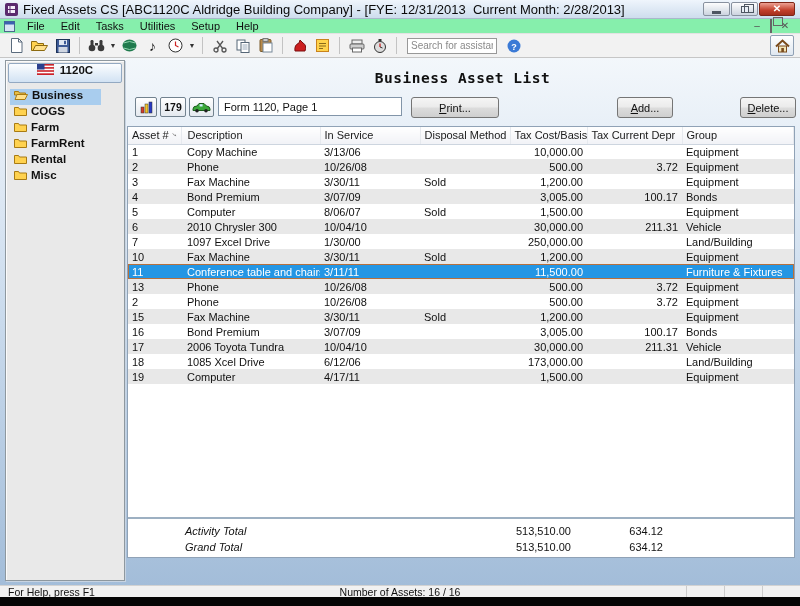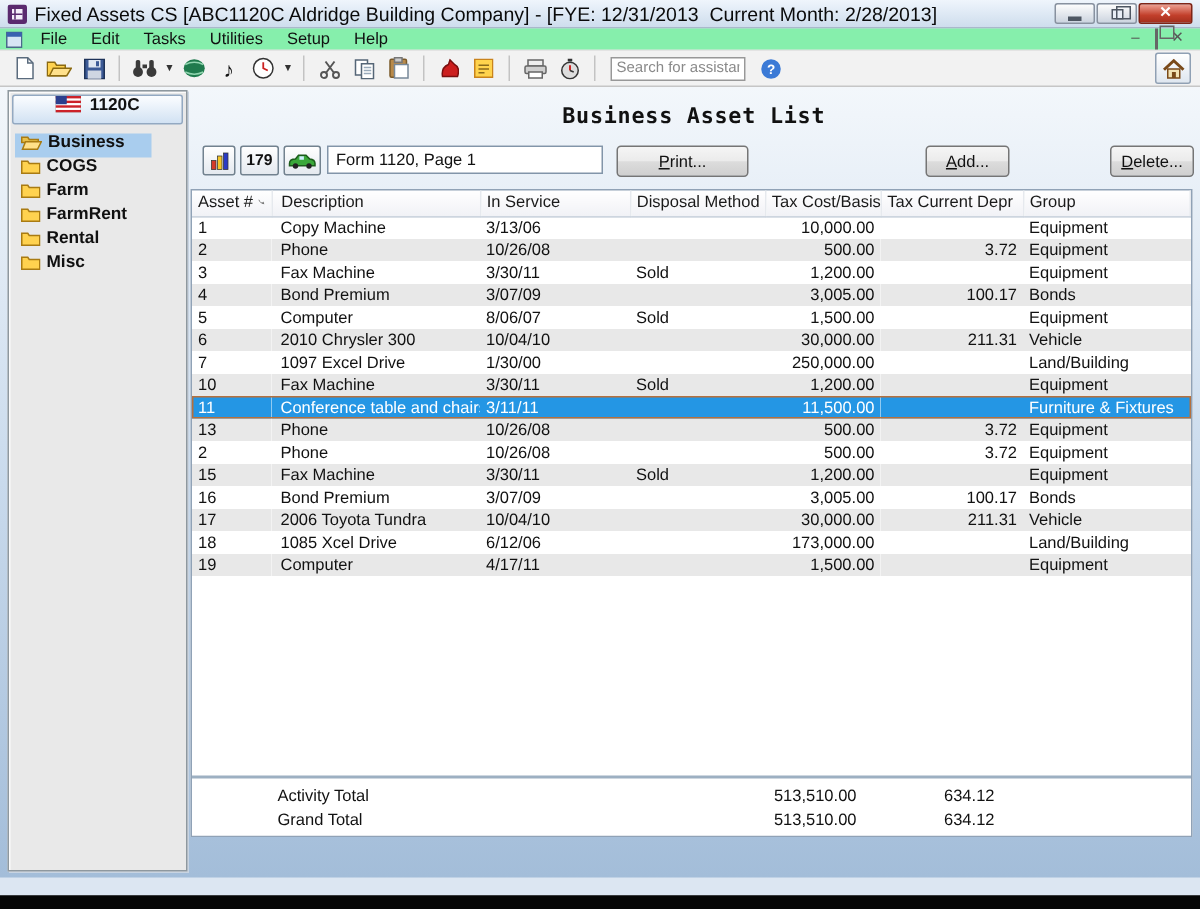--- a/index.html
+++ b/index.html
@@ -93,21 +93,21 @@
   .grid td { height:15px; padding:0 4px; white-space:nowrap; overflow:hidden; }
   .grid td.c-desc, .grid th.c-desc { padding-left:6px; }
   .grid td.num { text-align:right; }
   .grid tr.odd { background:#e8e8e8; }
   .grid tr.selected { background:#2496e4; color:#fff; outline:1px solid #b5703d; outline-offset:-1px; }
 
   .totals { position:absolute; left:0; right:0; bottom:0; height:40px; background:#fff;
     border-top:2px solid #9db0c2; padding-top:4px; }
   .trow { display:flex; height:16px; align-items:center; }
   .t1 { width:443px; display:flex; }
-  .t1 .lbl { flex:1; padding-left:57px; }
+  .t1 .lbl { flex:1; padding-left:57px;font-style:italic; }
   .t1 .val { text-align:right; }
   .t2 { width:92px; text-align:right; }
 
   
   .statusbar { position:absolute; left:0; top:585px; right:0; height:12px; background:#f1f1f1;
     border-top:1px solid #d2d2d2; display:flex; align-items:center; font-size:10.5px; }
   .status-left { padding-left:8px; }
   .status-center { position:absolute; left:0; right:0; text-align:center; }
   .status-cells { margin-left:auto; display:flex; height:100%; }
   .status-cell { width:38px; border-left:1px solid #cccccc; }
@@ -561,15 +561,24 @@
                 <span class="lbl">Grand Total</span>
                 <span class="val">513,510.00</span>
               </span>
             <span class="t2">634.12</span>
           </div>
         </div>
       </div>
     </div>
   </div>
 
+  <div class="statusbar">
+    <span class="status-left">For Help, press F1</span>
+    <span class="status-center">Number of Assets: 16 / 16</span>
+    <span class="status-cells">
+      <span class="status-cell"></span>
+      <span class="status-cell"></span>
+      <span class="status-cell"></span>
+    </span>
+  </div>
 </div>
 
 <div class="black-strip"></div>
 
 </body></html>

